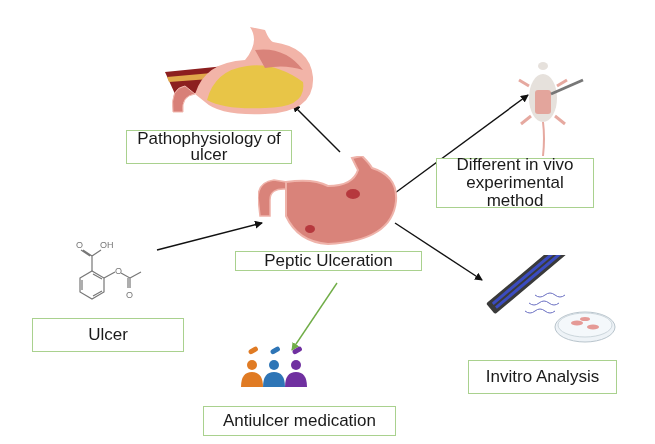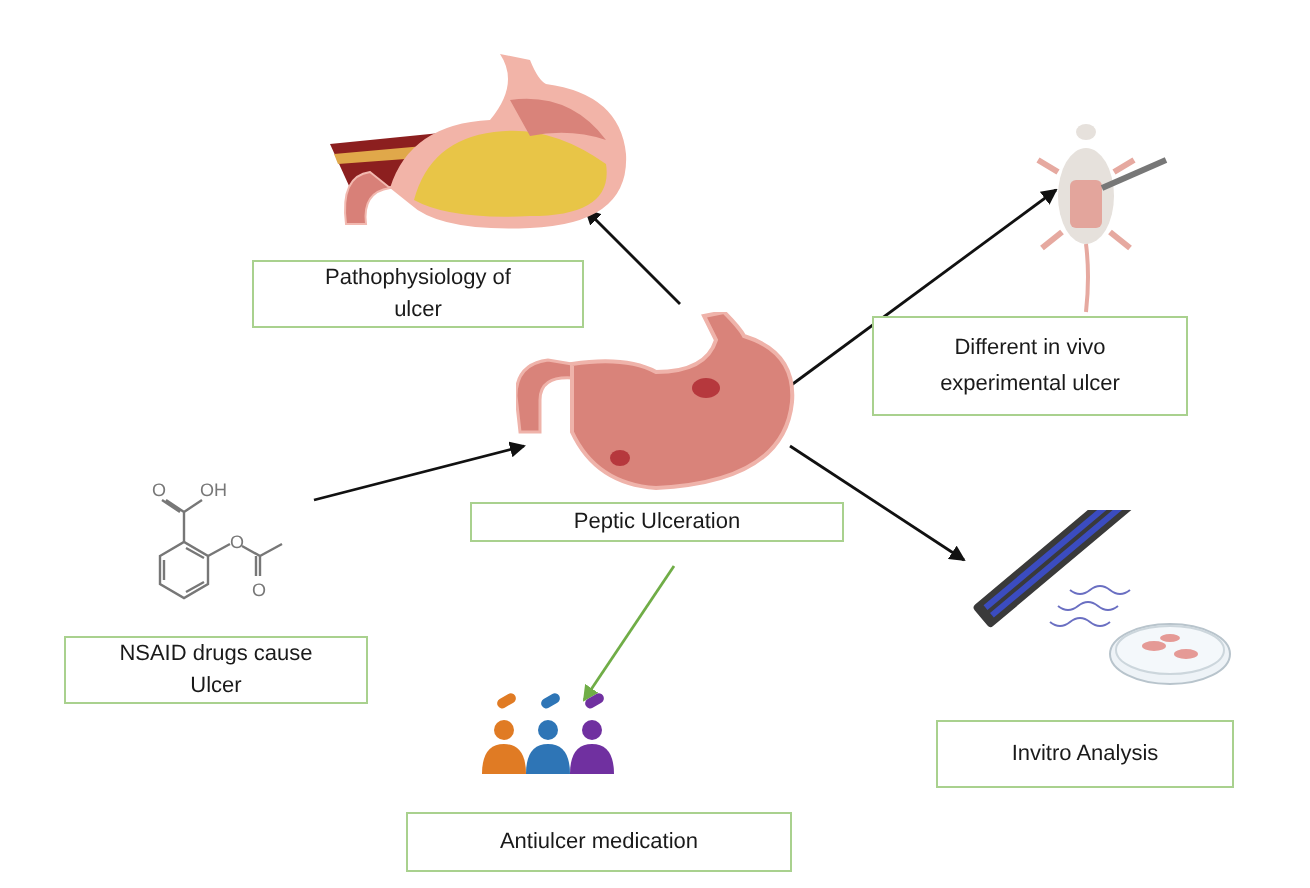--- a/index.html
+++ b/index.html
@@ -1,20 +1,20 @@
 <!DOCTYPE html>
 <html><head>
 <meta charset="utf-8">
 <style>
   html, body { margin:0; padding:0; background:#ffffff; }
   body { width:655px; height:444px; position:relative; overflow:hidden;
          font-family: "Liberation Sans", "DejaVu Sans", sans-serif; color:#1a1a1a; }
   .box { position:absolute; border:1.5px solid #a9d18e; background:#fff;
          display:flex; align-items:center; justify-content:center; text-align:center;
-         font-size:11px; line-height:18px; box-sizing:border-box; }
+         font-size:17px; line-height:18px; box-sizing:border-box; }
   .box span { display:block; }
   svg.layer { position:absolute; left:0; top:0; }
   .illus { position:absolute; }
 </style>
 </head>
 <body>
 
 <svg class="layer" width="655" height="444">
   <defs>
     <marker id="ah" markerWidth="8" markerHeight="8" refX="7" refY="4" orient="auto" markerUnits="userSpaceOnUse">
@@ -108,31 +108,30 @@
 <div class="box" style="left:126px;top:130px;width:166px;height:34px;line-height:16px">
   <div>
       <span>Pathophysiology of</span>
       <span>ulcer</span>
     </div>
 </div>
 
 <div class="box" style="left:436px;top:158px;width:158px;height:50px">
   <div>
       <span>Different in vivo</span>
-      <span>experimental ulcer</span>
+      <span>experimental method</span>
     </div>
 </div>
 
 <div class="box" style="left:235px;top:251px;width:187px;height:20px">
   <span>Peptic Ulceration</span>
 </div>
 
 <div class="box" style="left:32px;top:318px;width:152px;height:34px;line-height:16px">
   <div>
-      <span>NSAID drugs cause</span>
       <span>Ulcer</span>
     </div>
 </div>
 
 <div class="box" style="left:203px;top:406px;width:193px;height:30px">
   <span>Antiulcer medication</span>
 </div>
 
 <div class="box" style="left:468px;top:360px;width:149px;height:34px">
   <span>Invitro Analysis</span>

